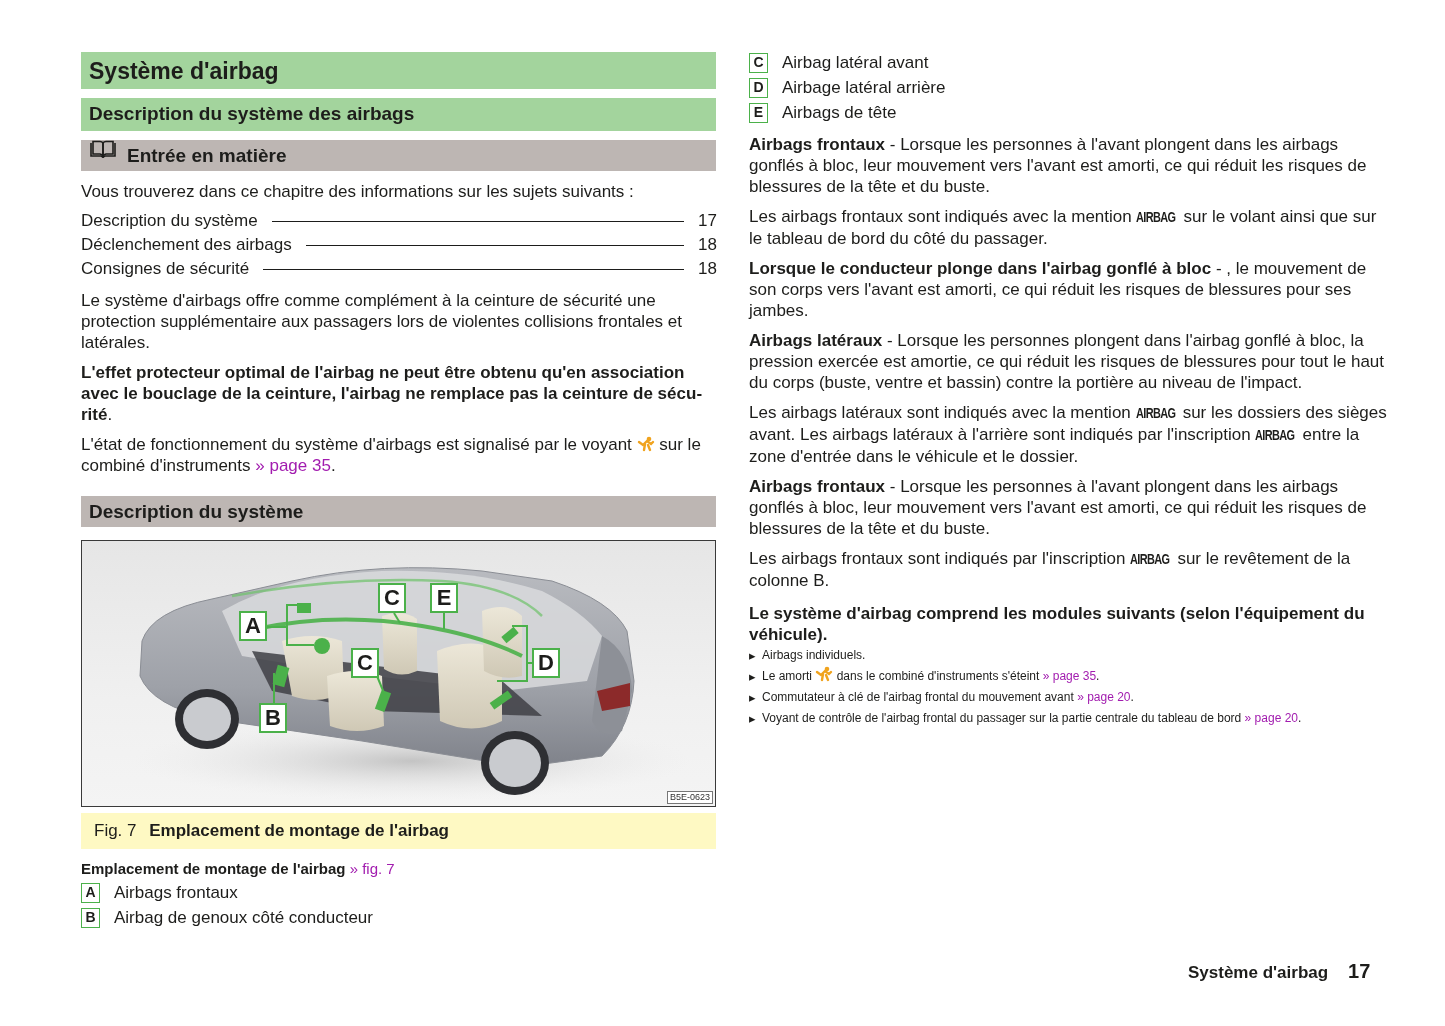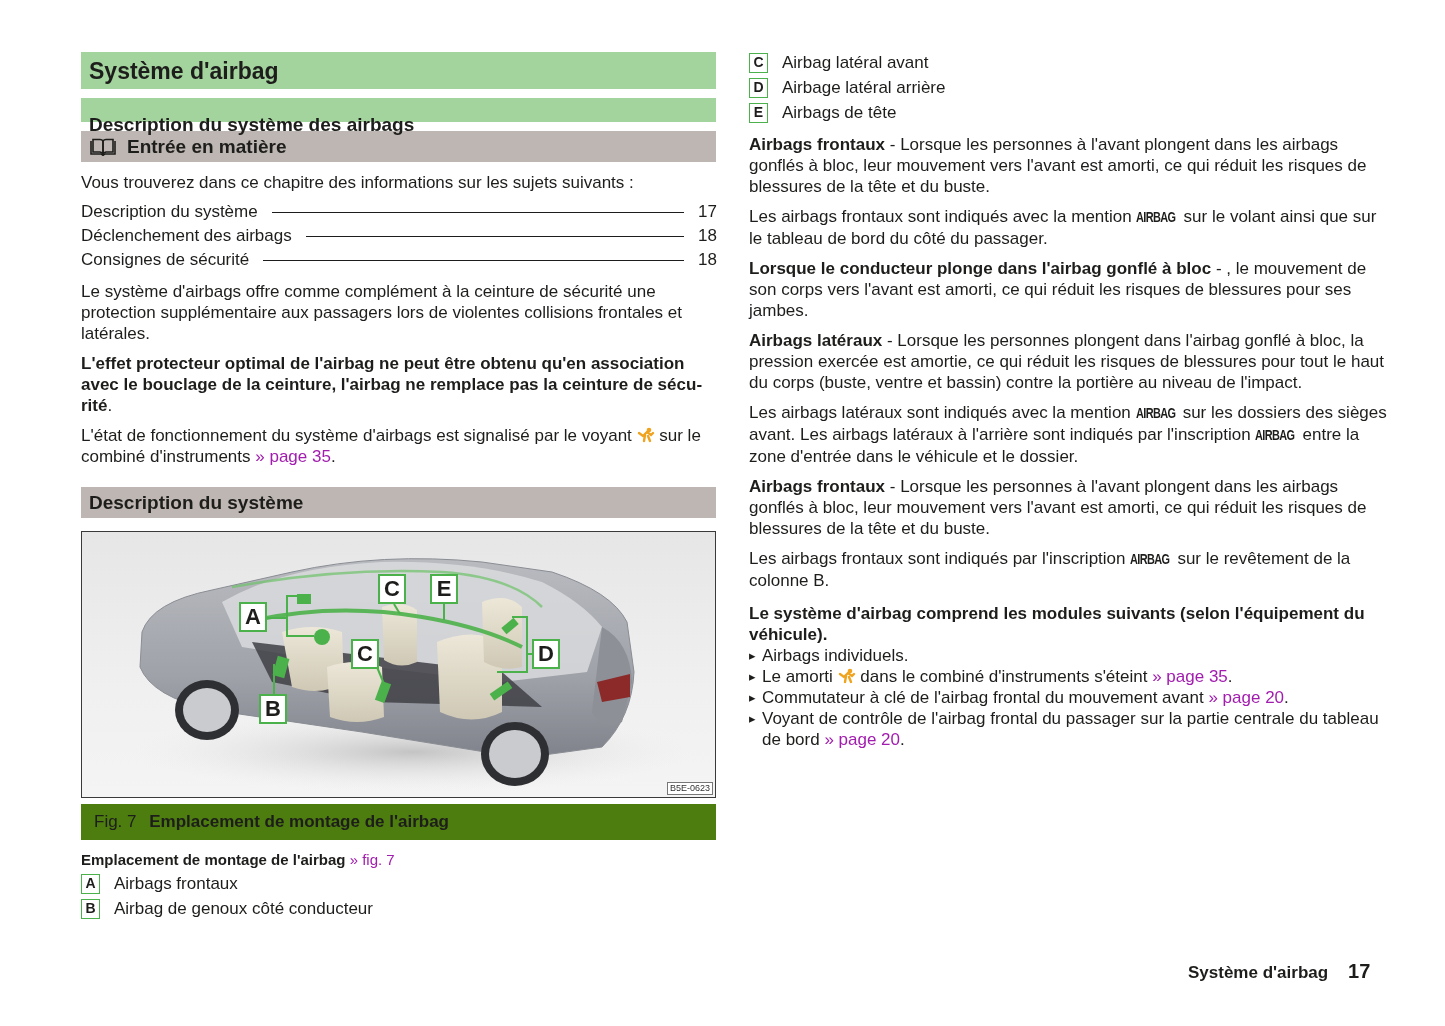--- a/index.html
+++ b/index.html
@@ -3,22 +3,22 @@
   <meta charset="utf-8">
   <style>
     * { box-sizing: border-box; margin: 0; padding: 0; }
     html, body { width: 1445px; height: 1026px; background: #ffffff; overflow: hidden; }
     body { font-family: "Liberation Sans", "DejaVu Sans", sans-serif; color: #1d1d1b; position: relative; }
 
     .col-left { position: absolute; left: 81px; top: 52px; width: 635px; }
     .col-right { position: absolute; left: 749px; top: 50px; width: 640px; }
 
     .h1 { background: #a3d49d; height: 37px; padding: 0 8px; font-size: 23px; font-weight: bold; line-height: 38px; color: #1d1d1b; }
-    .h2 { background: #a3d49d; height: 24px; margin-top: 9px; padding: 11px 8px; font-size: 19px; font-weight: bold; line-height: 32px; }
-    .h3 { background: #bdb6b3; height: 31px; margin-top: 9px; padding: 0 8px; font-size: 19px; font-weight: bold; line-height: 32px; display: flex; align-items: center; }
+    .h2 { background: #a3d49d; height: 33px; margin-top: 9px; padding: 0 8px; font-size: 19px; font-weight: bold; line-height: 32px; }
+    .h3 { background: #bdb6b3; height: 31px; margin-top: 9px; padding: 0 8px; font-size: 19px; font-weight: bold; line-height: 32px; display: flex; }
     .h3 .book { width: 28px; height: 18px; margin-right: 10px; display: inline-block; }
     .h3-sys { margin-top: 20px; }
 
     p, .line { font-size: 17px; line-height: 21px; }
     .p { margin-top: 9px; }
     .intro { margin-top: 10px; }
 
     .toc { margin-top: 7px; }
     .toc-row { display: flex; align-items: baseline; font-size: 17px; line-height: 24px; }
     .toc-row .lbl { white-space: nowrap; }
@@ -28,30 +28,30 @@
     b, .bold { font-weight: bold; }
     .link { color: #a21caf; }
     .airbag-mark { font-weight: bold; font-family: "Liberation Sans", sans-serif; font-size: 14px; letter-spacing: -0.8px; transform: scaleX(0.78); display: inline-block; transform-origin: left center; margin-right: -8px; }
     .warn-icon { display: inline-block; width: 18px; height: 16px; vertical-align: -2px; }
 
     .figure { margin-top: 13px; width: 635px; height: 267px; border: 1.5px solid #3a3a3a; background: linear-gradient(180deg, #e6e6e6 0%, #f0f0f0 60%, #f4f4f4 100%); position: relative; overflow: hidden; }
     .figure svg { position: absolute; left: 0; top: 0; }
     .fig-code { position: absolute; right: 2px; bottom: 2px; border: 1px solid #777; background: #fff; font-size: 9px; line-height: 11px; padding: 0 2px; color: #333; }
     .callout { position: absolute; width: 28px; height: 30px; background: #fff; border: 2.5px solid #4bb14a; font-weight: bold; font-size: 22px; line-height: 26px; text-align: center; color: #1d1d1b; }
 
-    .caption { margin-top: 6px; background: #4d7c0f; height: 36px; padding: 0 13px; font-size: 17px; line-height: 36px; }
+    .caption { margin-top: 6px; background: #fef9c3; height: 36px; padding: 0 13px; font-size: 17px; line-height: 36px; }
     .caption .fignum { margin-right: 8px; }
 
     .legend-head { margin-top: 9px; font-size: 15px; line-height: 22px; }
     .legend-item { display: flex; align-items: center; font-size: 17px; line-height: 25px; }
     .badge { display: inline-block; width: 19px; height: 20px; border: 1.5px solid #4bb14a; font-size: 14px; line-height: 17px; text-align: center; font-weight: bold; margin-right: 14px; }
 
     .right-legend .legend-item { line-height: 25px; }
     .bullets { list-style: none; }
-    .bullets li { font-size: 17px; line-height: 21px; padding-left: 13px; position: relative; }
+    .bullets li { font-size: 12px; line-height: 21px; padding-left: 13px; position: relative; }
     .bullets li::before { content: "\25B8"; position: absolute; left: 0; top: 0; font-size: 13px; }
 
     .footer { position: absolute; left: 1188px; top: 960px; width: 200px; display: flex; align-items: baseline; }
     .footer .ft { font-size: 17px; font-weight: bold; }
     .footer .pg { font-size: 20px; font-weight: bold; margin-left: 20px; }
   </style>
 </head>
 <body>
 
 <div class="col-left">

